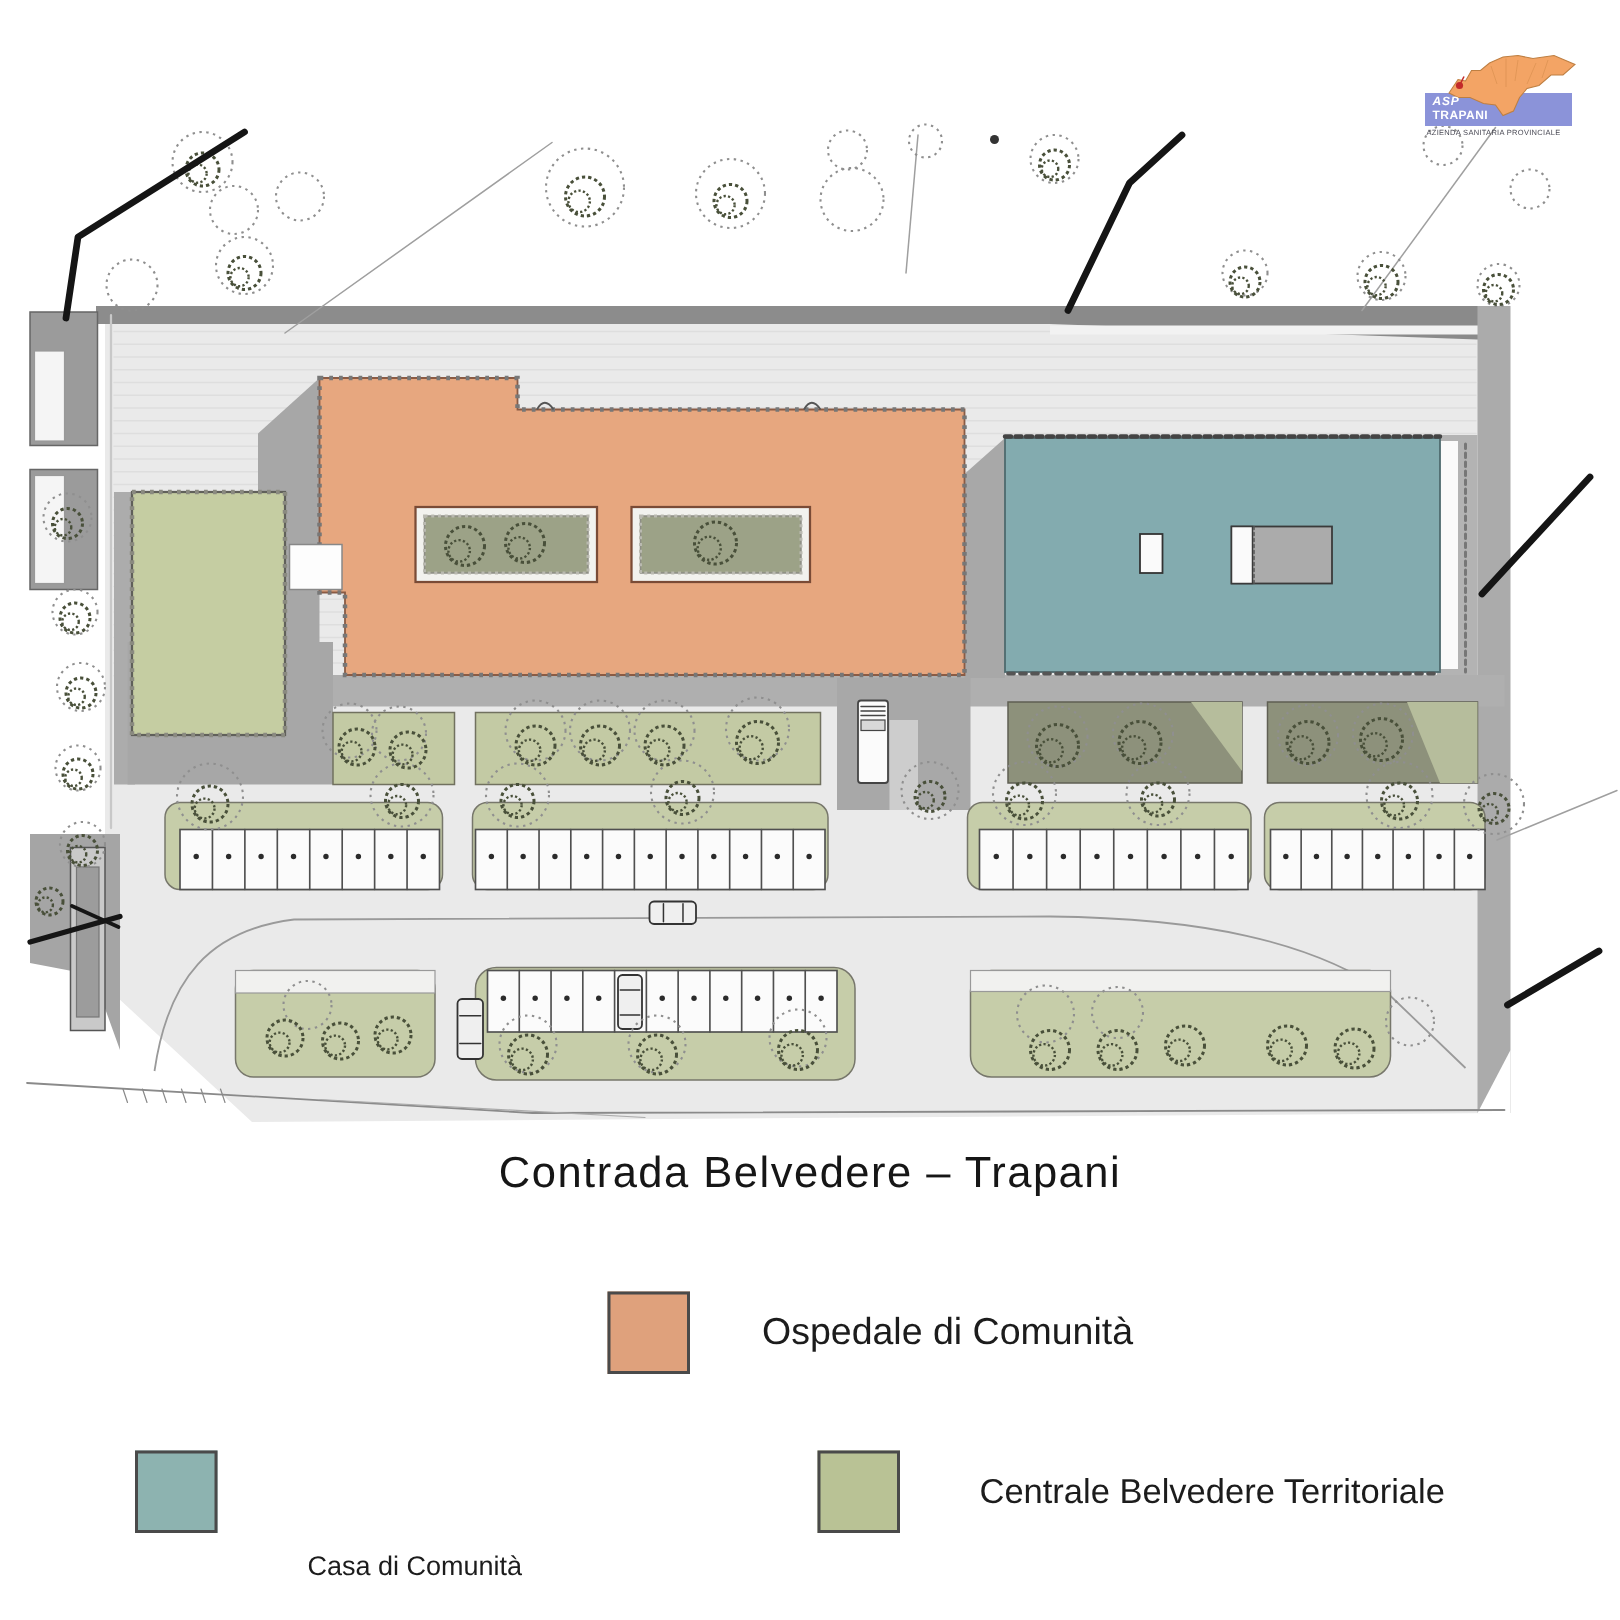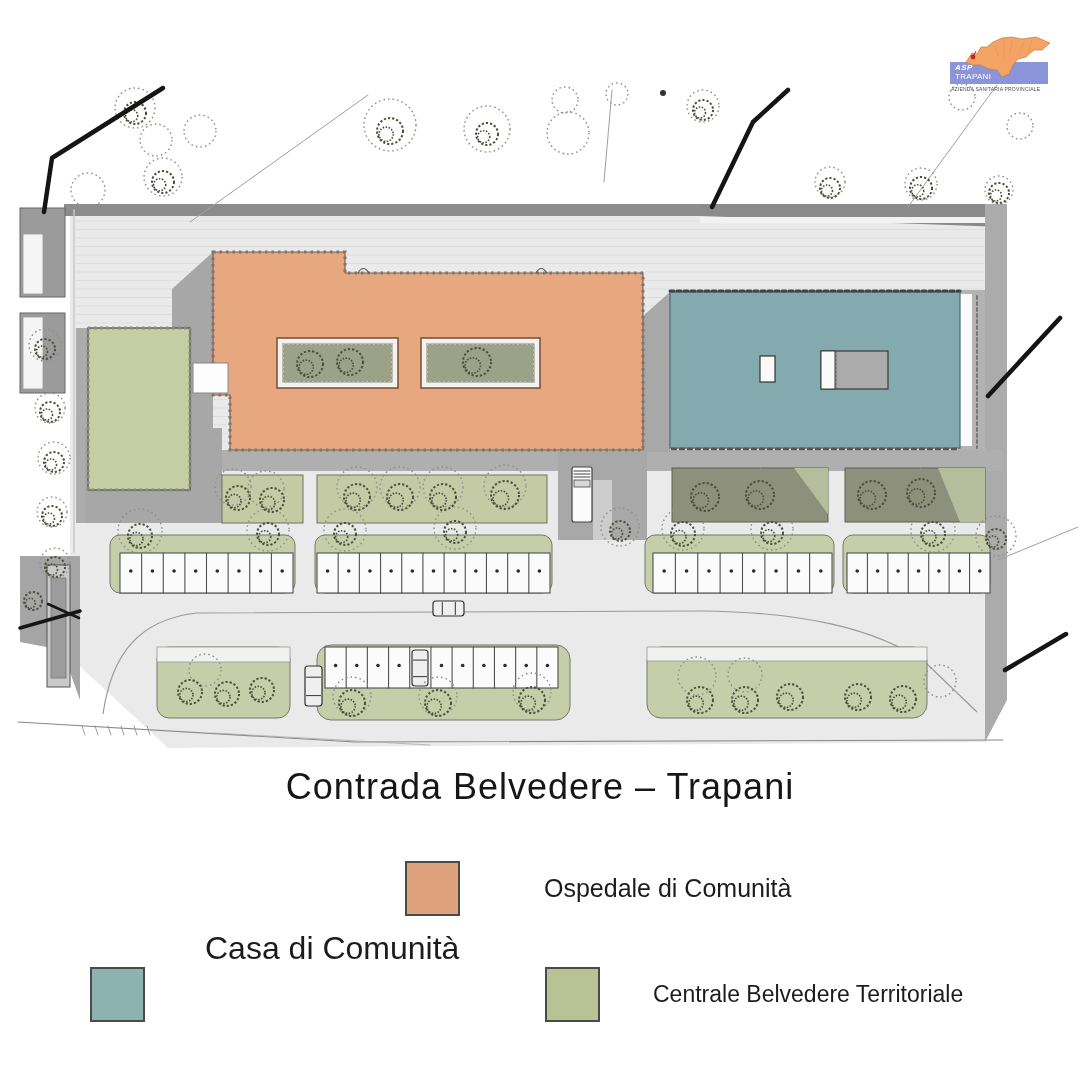--- a/index.html
+++ b/index.html
@@ -1,33 +1,33 @@
 <!DOCTYPE html>
 <html><head>
 <meta charset="utf-8">
 <style>
   html,body{margin:0;padding:0;background:#fff;}
   #canvas{position:relative;width:1080px;height:1080px;background:#ffffff;overflow:hidden;
           font-family:"Liberation Sans",sans-serif;}
   #plan-svg{position:absolute;left:0;top:0;}
   #page-title{position:absolute;left:0;top:766px;width:1080px;text-align:center;
-              font-size:36px;font-weight:400;letter-spacing:1px;color:#161616;}
+              font-size:29px;font-weight:400;letter-spacing:1px;color:#161616;}
   .legend-swatch{position:absolute;width:55px;height:55px;border:2px solid #4a4a4a;box-sizing:border-box;}
   .legend-label{position:absolute;height:55px;line-height:55px;color:#1c1c1c;white-space:nowrap;}
-  #legend-label-ospedale{left:508px;top:861px;font-size:25px;margin-left:36px;}
+  #legend-label-ospedale{left:508px;top:861px;font-size:25px;}
   #legend-swatch-ospedale{left:405px;top:861px;}
-  #legend-label-casa{left:205px;top:921px;font-size:32px;text-align:right;}
+  #legend-label-casa{left:205px;top:1017px;font-size:18px;text-align:right;}
   #legend-swatch-casa{left:90px;top:967px;}
   #legend-label-cot{left:653px;top:967px;font-size:23px;}
   #legend-swatch-cot{left:545px;top:967px;}
   #logo{position:absolute;left:948px;top:36px;width:106px;height:58px;}
   #logo-band{position:absolute;left:2px;top:26px;width:98px;height:22px;background:#8B93D9;}
   #logo-map{position:absolute;left:16px;top:0;}
   #logo-org{position:absolute;left:7px;top:27px;font-size:8px;font-weight:bold;color:#fff;z-index:2;letter-spacing:.5px;font-style:italic;}
-  #logo-city{position:absolute;left:7px;top:36px;font-size:8px;font-weight:normal;color:#fff;z-index:2;letter-spacing:.3px;}
+  #logo-city{position:absolute;left:7px;top:36px;font-size:8px;font-weight:bold;color:#fff;z-index:2;letter-spacing:.3px;}
   #logo-sub{position:absolute;left:3px;top:50px;font-size:5px;color:#4a4a55;z-index:2;letter-spacing:.2px;white-space:nowrap;}
 </style>
 </head>
 <body>
 
 <div id="canvas">
 
   <svg id="plan-svg" width="1080" height="760" viewBox="0 0 1080 760">
       <polygon points="70,204 1003,204 1003,742 168,748 60,648 70,600" fill="#EAEAEA" stroke="none" stroke-width="0"></polygon>
       <line x1="76" y1="221" x2="984" y2="221" stroke="#DEDEDE" stroke-width="1" stroke-linecap="round"></line>

